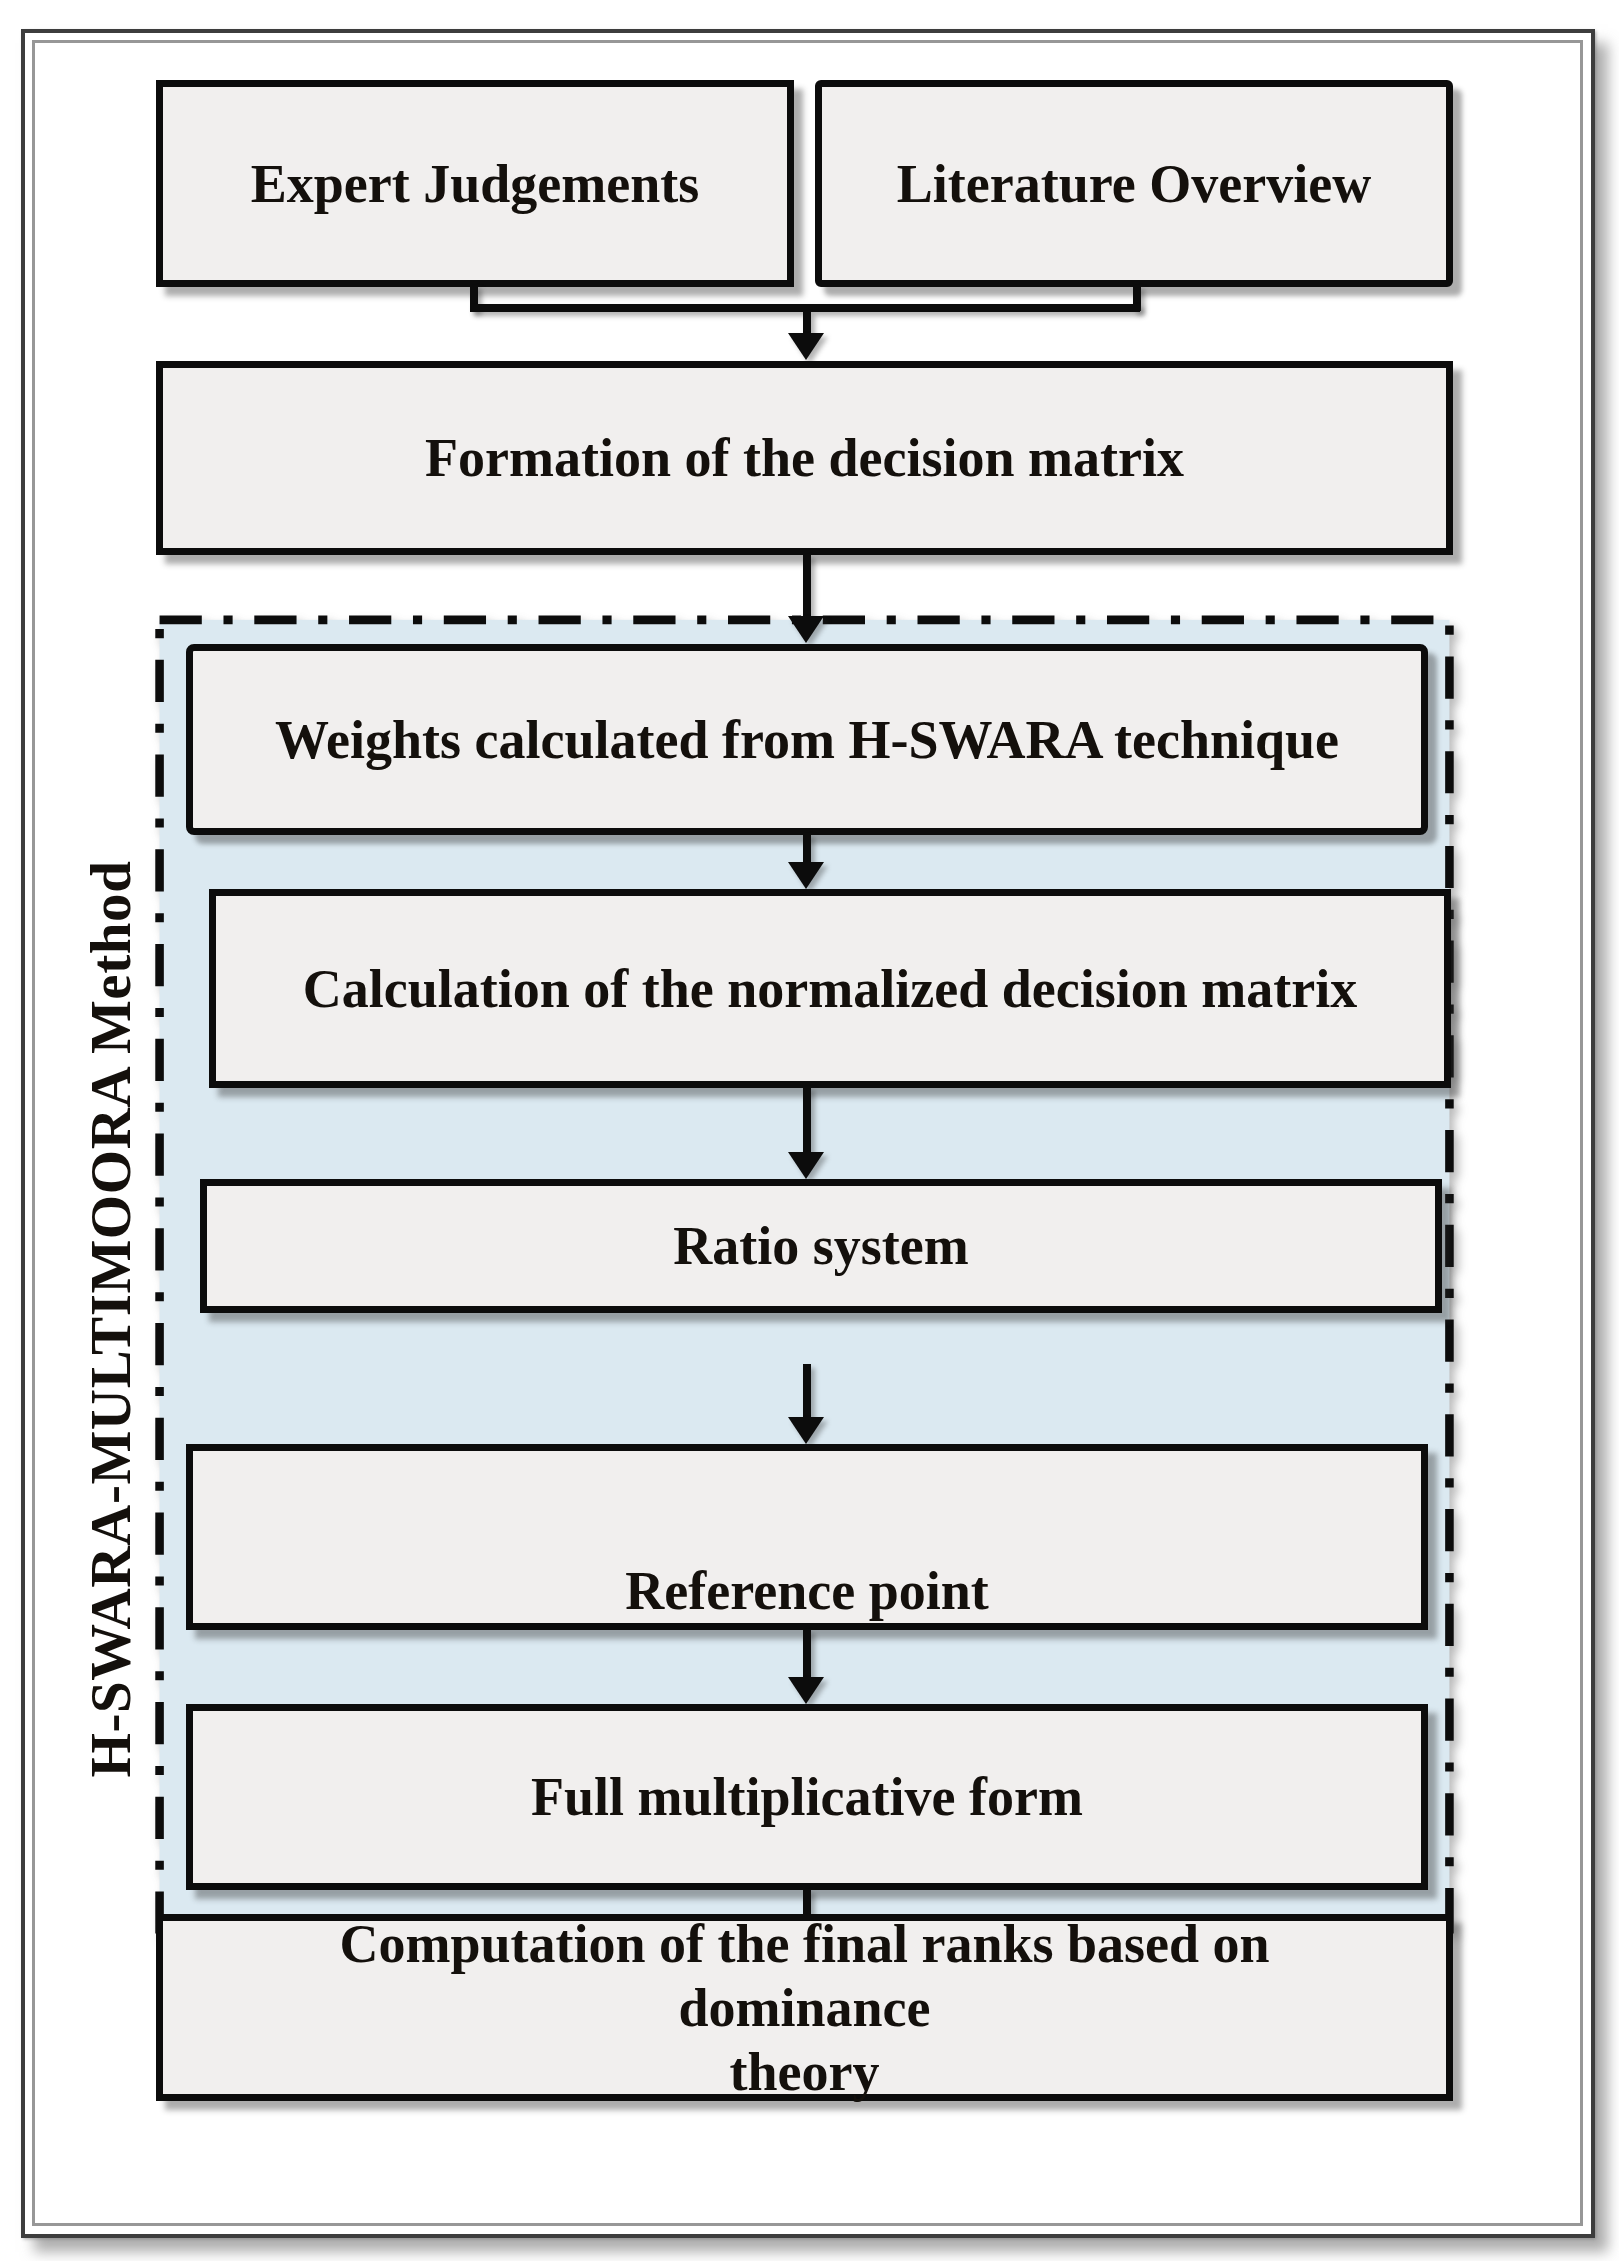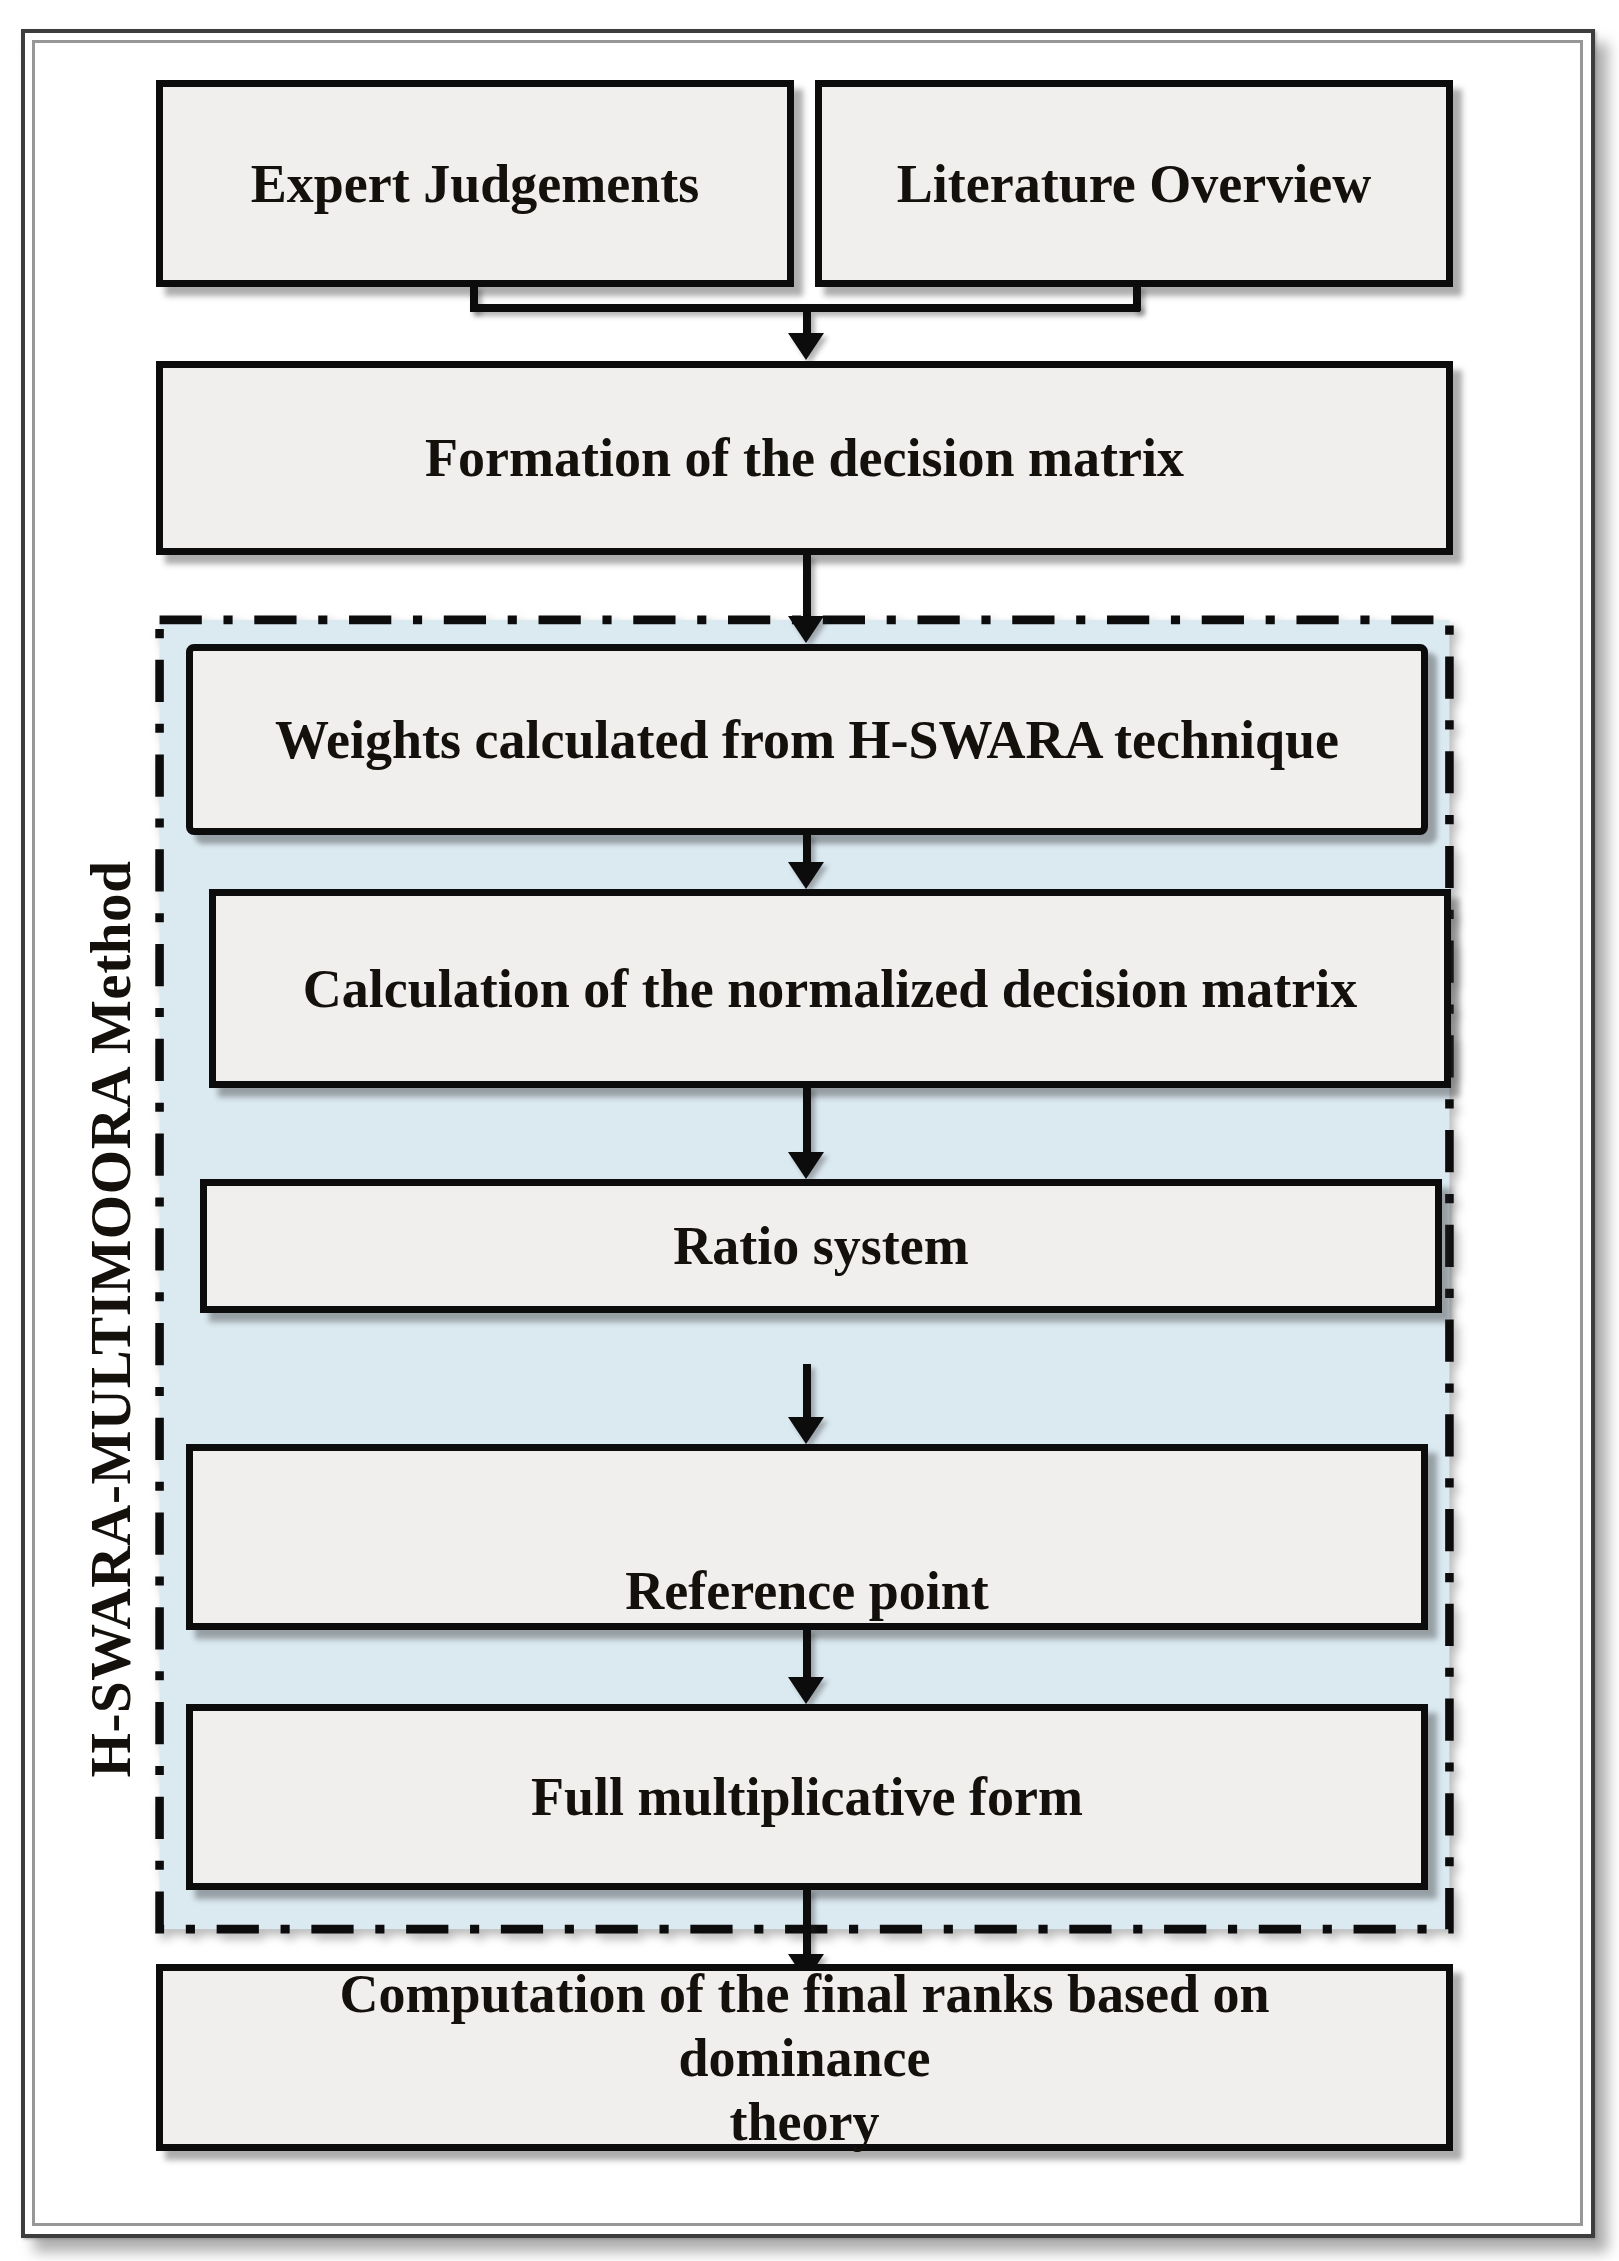--- a/index.html
+++ b/index.html
@@ -27,29 +27,29 @@
     position:absolute;box-sizing:border-box;
     background:var(--box-fill,#f1efee);
     border:7.4px solid var(--ink,#0c0c0c);
     box-shadow:9px 9px 5.7px rgba(40,40,40,.38);
     display:flex;align-items:center;justify-content:center;text-align:center;
     color:var(--text,#14100c);
     font-weight:bold;font-size:54px;line-height:64px;
   }
   
   .box-expert     {left:156px; top:80px; width:638px;height:207px;}
-  .box-literature {left:815px;top:80px; width:638px;height:207px;}
+  .box-literature {left:815px;top:80px; width:638px;height:207px;border-radius:6px;}
   .box-formation  {left:156px; top:361px; width:1297px;height:194px;}
   
   .box-weights    {left:186px; top:644px;width:1242px;height:191px;border-radius:8px;}
   .box-normalized {left:186px; top:889px;width:1242px;height:199px;margin-left:23px;}
   .box-ratio      {left:200px; top:1179px;width:1242px;height:134px;}
   .box-reference  {left:186px; top:1444px;width:1242px;height:186px;align-items:flex-end;}
   .box-fullmult   {left:186px; top:1704px;width:1242px;height:186px;}
-  .box-computation{left:156px; top:1964px;width:1297px;height:187px;padding:0 51px;}
+  .box-computation{left:156px; top:1914px;width:1297px;height:187px;padding:0 51px;}
   
   .line{position:absolute;background:var(--ink,#0c0c0c);filter:drop-shadow(4.6px 4.6px 2.9px rgba(40,40,40,.35));}
   .stub-left   {left:470px; top:285px; width:8px; height:26px;}
   .stub-right  {left:1133px;top:285px; width:8px; height:26px;}
   .bracket-h   {left:470px; top:304px; width:670px;height:8px;}
   .shaft-merge {left:803px;top:311px; width:8px; height:23px;}
   .shaft-a1    {left:803px;top:554px; width:8px; height:63px;}
   .shaft-a2    {left:803px;top:833px;width:8px; height:30px;}
   .shaft-a3    {left:803px;top:1086px;width:8px; height:66px;}
   .shaft-a4    {left:803px;top:1364px;width:8px; height:54px;}

